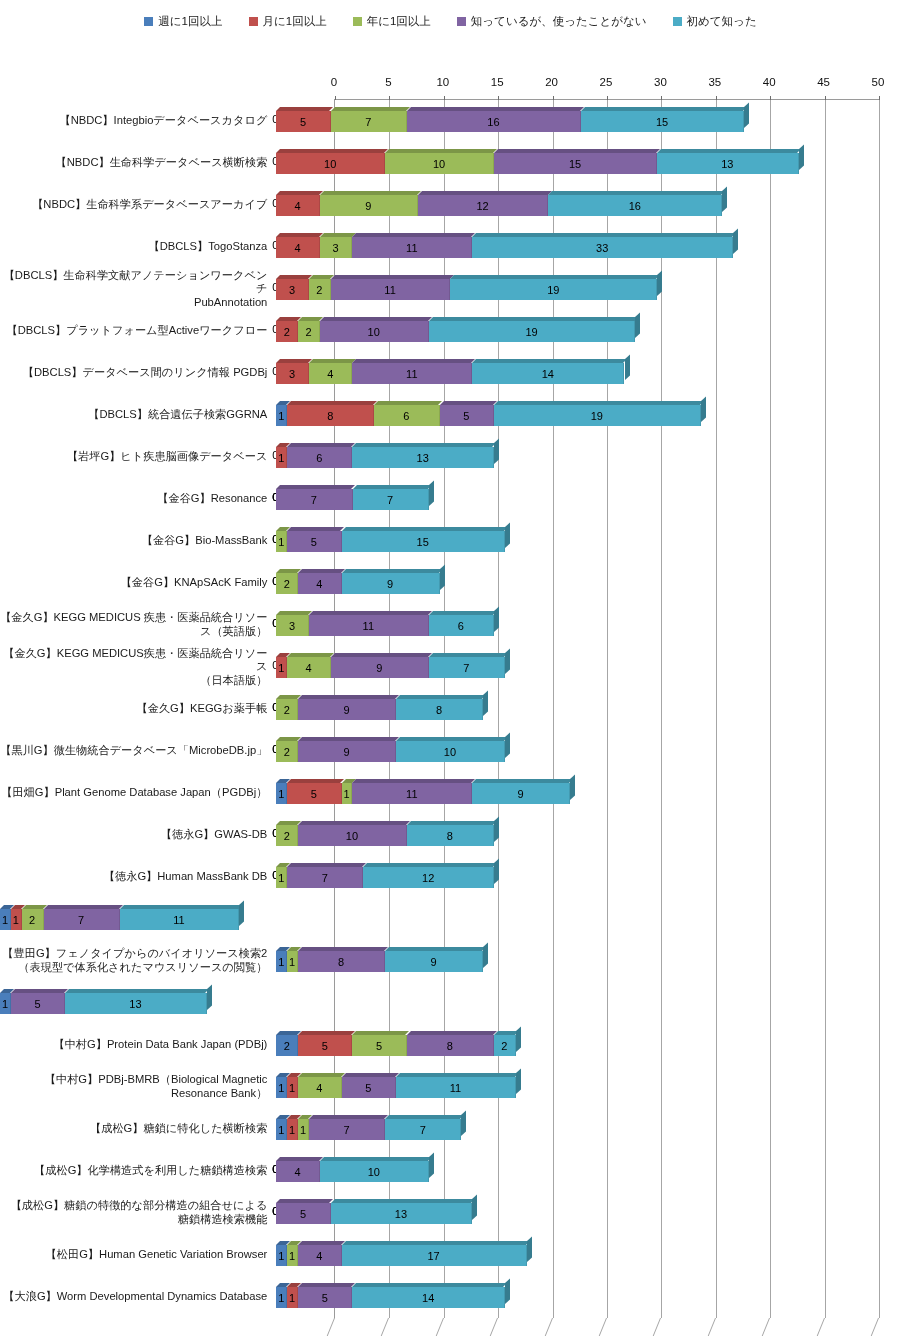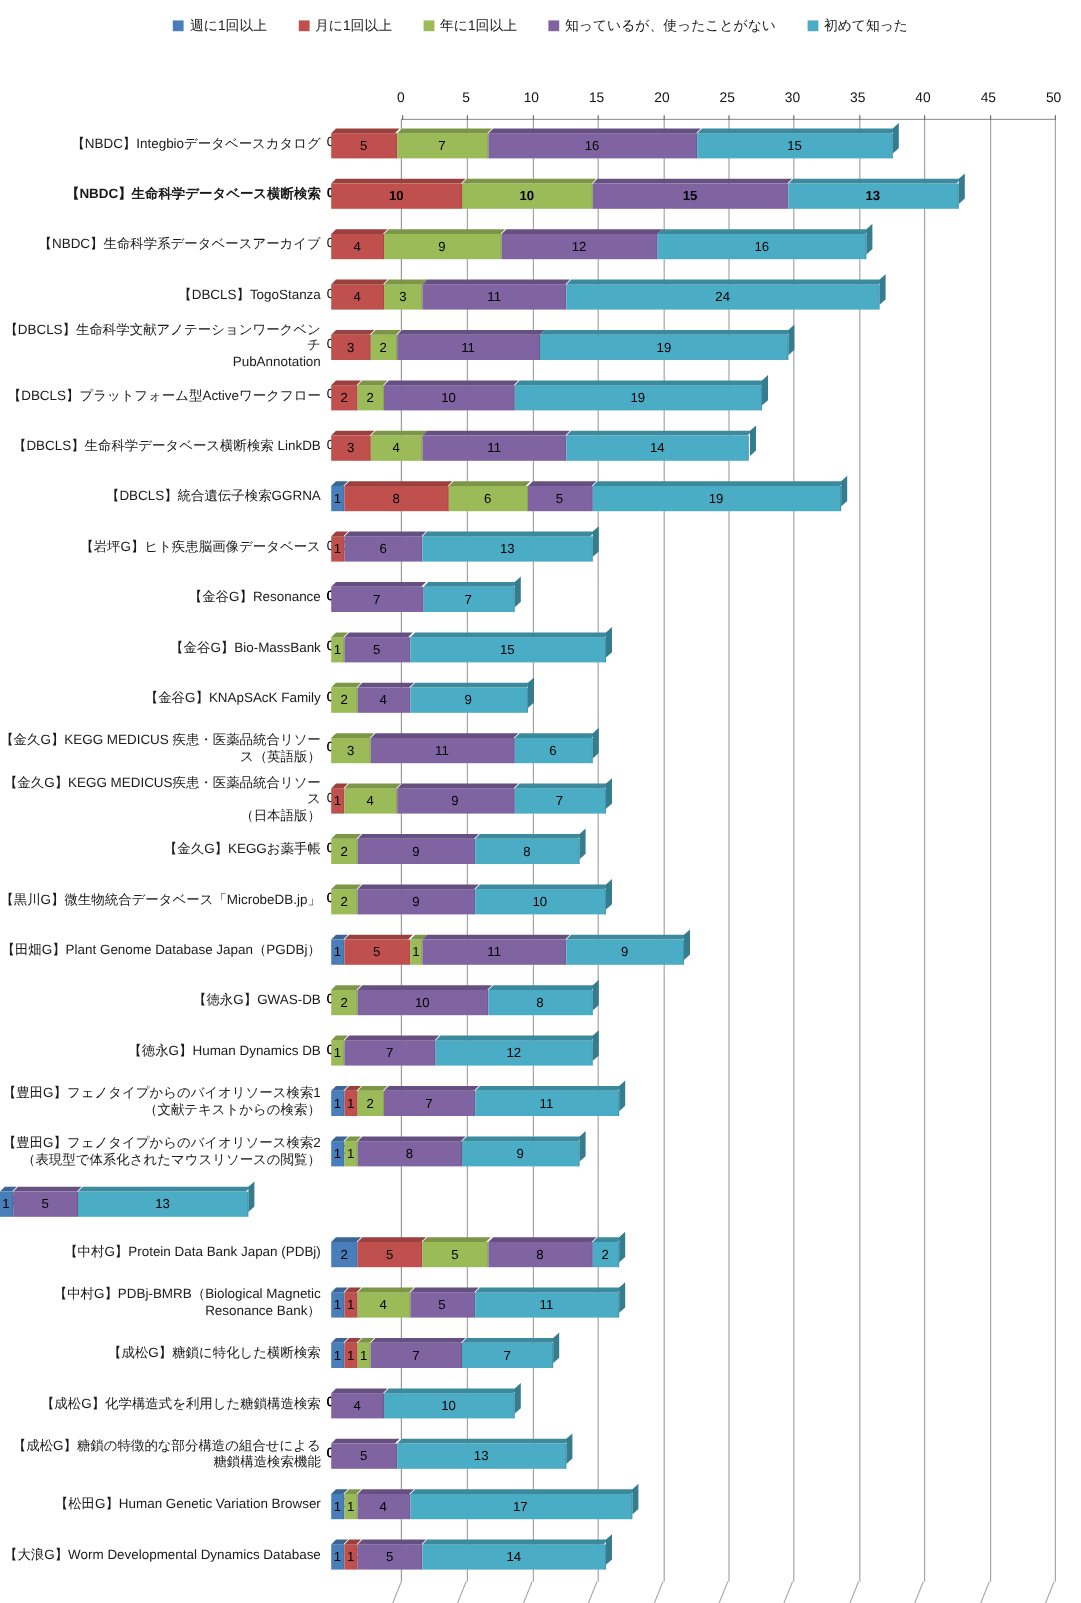--- a/index.html
+++ b/index.html
@@ -269,21 +269,21 @@
               <span style="position: relative;">16</span>
             </div>
             <div class="seg" style="width: 163.2px; background: rgb(75, 172, 198);">
               <div class="seg-top" style="background: rgb(75, 172, 198);"></div>
               <span style="position: relative;">15</span>
             </div>
             <div class="bar-cap" style="left: 467.84px; background: rgb(75, 172, 198);"></div>
           </div>
         </div>
       </div>
-      <div class="row" style="top: 96px; height: 42px; font-weight: bold;">
+      <div class="row" style="top: 96px; height: 42px;">
         <div class="row-label">
           <div>【NBDC】生命科学データベース横断検索</div>
         </div>
         <div class="bar-area">
           <div class="seg-label-out" style="left: -4px;">0</div>
           <div class="bar" style="width: 522.24px;">
             <div class="seg" style="width: 108.8px; background: rgb(192, 80, 77);">
               <div class="seg-top" style="background: rgb(192, 80, 77);"></div>
               <span style="position: relative;">10</span>
             </div>
@@ -344,21 +344,21 @@
             <div class="seg" style="width: 32.64px; background: rgb(155, 187, 89);">
               <div class="seg-top" style="background: rgb(155, 187, 89);"></div>
               <span style="position: relative;">3</span>
             </div>
             <div class="seg" style="width: 119.68px; background: rgb(128, 100, 162);">
               <div class="seg-top" style="background: rgb(128, 100, 162);"></div>
               <span style="position: relative;">11</span>
             </div>
             <div class="seg" style="width: 261.12px; background: rgb(75, 172, 198);">
               <div class="seg-top" style="background: rgb(75, 172, 198);"></div>
-              <span style="position: relative;">24</span>
+              <span style="position: relative;">33</span>
             </div>
             <div class="bar-cap" style="left: 456.96px; background: rgb(75, 172, 198);"></div>
           </div>
         </div>
       </div>
       <div class="row" style="top: 222px; height: 42px;">
         <div class="row-label">
           <div>【DBCLS】生命科学文献アノテーションワークベンチ</div>
           <div>PubAnnotation</div>
         </div>
@@ -407,21 +407,21 @@
             <div class="seg" style="width: 206.72px; background: rgb(75, 172, 198);">
               <div class="seg-top" style="background: rgb(75, 172, 198);"></div>
               <span style="position: relative;">19</span>
             </div>
             <div class="bar-cap" style="left: 359.04px; background: rgb(75, 172, 198);"></div>
           </div>
         </div>
       </div>
       <div class="row" style="top: 306px; height: 42px;">
         <div class="row-label">
-          <div>【DBCLS】生命科学データベース横断検索 LinkDB</div>
+          <div>【DBCLS】データベース間のリンク情報 PGDBj</div>
         </div>
         <div class="bar-area">
           <div class="seg-label-out" style="left: -4px;">0</div>
           <div class="bar" style="width: 348.16px;">
             <div class="seg" style="width: 32.64px; background: rgb(192, 80, 77);">
               <div class="seg-top" style="background: rgb(192, 80, 77);"></div>
               <span style="position: relative;">3</span>
             </div>
             <div class="seg" style="width: 43.52px; background: rgb(155, 187, 89);">
               <div class="seg-top" style="background: rgb(155, 187, 89);"></div>
@@ -711,21 +711,21 @@
             <div class="seg" style="width: 87.04px; background: rgb(75, 172, 198);">
               <div class="seg-top" style="background: rgb(75, 172, 198);"></div>
               <span style="position: relative;">8</span>
             </div>
             <div class="bar-cap" style="left: 217.6px; background: rgb(75, 172, 198);"></div>
           </div>
         </div>
       </div>
       <div class="row" style="top: 810px; height: 42px;">
         <div class="row-label">
-          <div>【徳永G】Human Dynamics DB</div>
+          <div>【徳永G】Human MassBank DB</div>
         </div>
         <div class="bar-area">
           <div class="seg-label-out" style="left: -4px;">0</div>
           <div class="seg-label-out" style="left: -4px;">0</div>
           <div class="bar" style="width: 217.6px;">
             <div class="seg" style="width: 10.88px; background: rgb(155, 187, 89);">
               <div class="seg-top" style="background: rgb(155, 187, 89);"></div>
               <span style="position: relative;">1</span>
             </div>
             <div class="seg" style="width: 76.16px; background: rgb(128, 100, 162);">
@@ -734,24 +734,20 @@
             </div>
             <div class="seg" style="width: 130.56px; background: rgb(75, 172, 198);">
               <div class="seg-top" style="background: rgb(75, 172, 198);"></div>
               <span style="position: relative;">12</span>
             </div>
             <div class="bar-cap" style="left: 217.6px; background: rgb(75, 172, 198);"></div>
           </div>
         </div>
       </div>
       <div class="row" style="top: 852px; height: 42px;">
-        <div class="row-label">
-          <div>【豊田G】フェノタイプからのバイオリソース検索1</div>
-          <div>（文献テキストからの検索）</div>
-        </div>
         <div class="bar-area">
           <div class="bar" style="width: 239.36px;">
             <div class="seg" style="width: 10.88px; background: rgb(74, 126, 187);">
               <div class="seg-top" style="background: rgb(74, 126, 187);"></div>
               <span style="position: relative;">1</span>
             </div>
             <div class="seg" style="width: 10.88px; background: rgb(192, 80, 77);">
               <div class="seg-top" style="background: rgb(192, 80, 77);"></div>
               <span style="position: relative;">1</span>
             </div>

